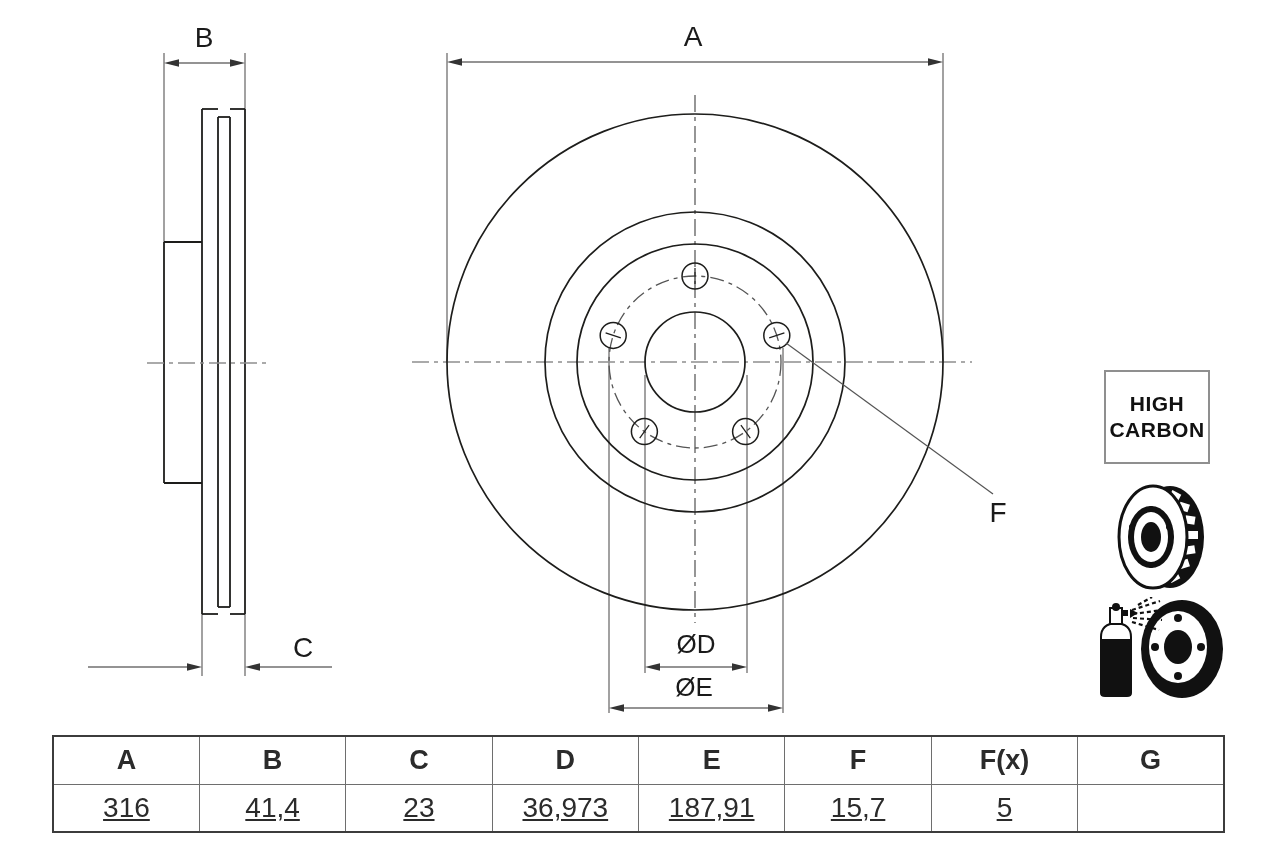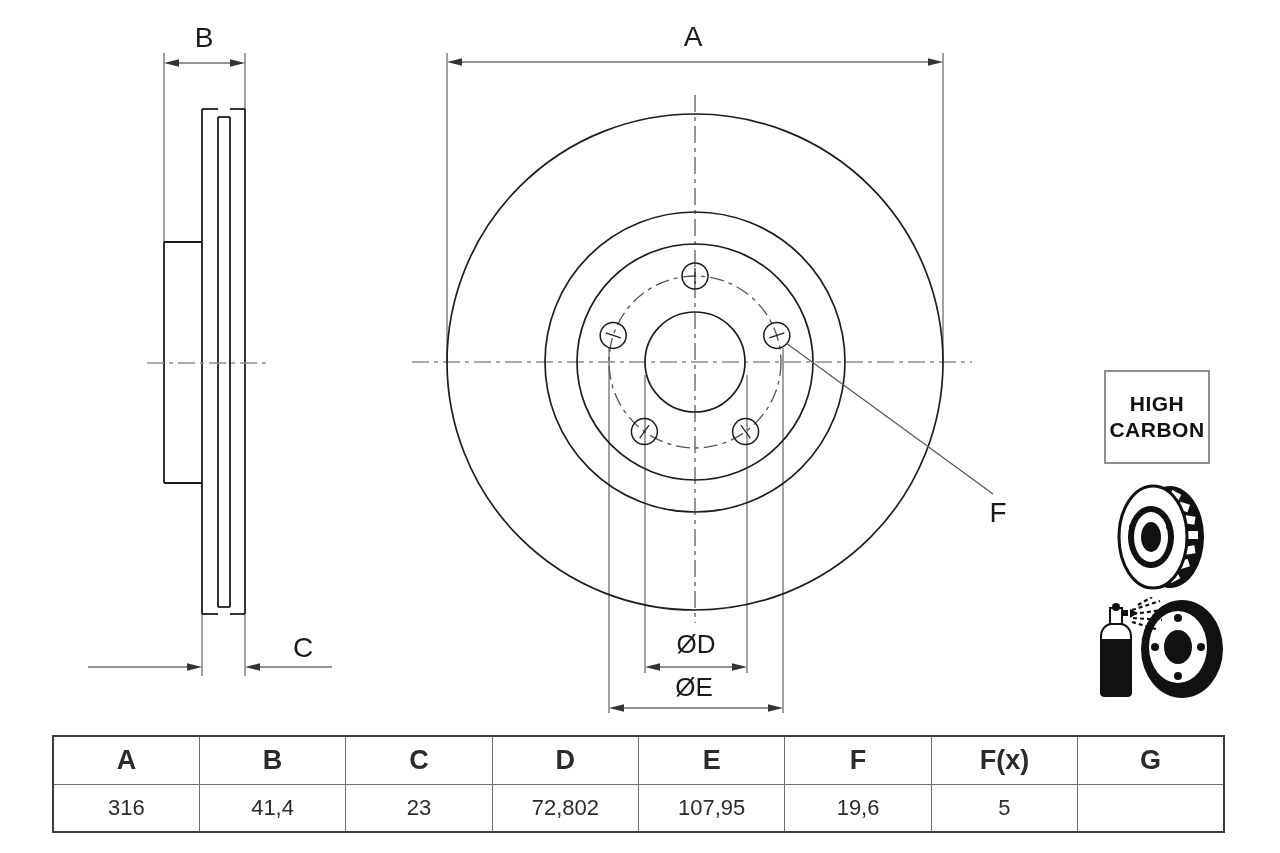--- a/index.html
+++ b/index.html
@@ -17,21 +17,21 @@
   table.dim{
     position:absolute;left:52px;top:735px;width:1173px;height:93px;
     border-collapse:collapse;table-layout:fixed;background:#fff;
   }
   table.dim th,table.dim td{
     border:1px solid #6e6e6e;text-align:center;vertical-align:middle;
     color:#2b2b2b;padding:0;
   }
   table.dim{border:2px solid #3c3c3c;}
   table.dim th{font-size:27px;font-weight:bold;height:47px;}
-  table.dim td{font-size:22px;font-weight:normal;height:46px;}
+  table.dim td{font-size:28px;font-weight:normal;height:46px;text-decoration:underline;}
 </style>
 </head>
 <body>
 
 <div class="stage">
 
   <svg width="1280" height="730" viewBox="0 0 1280 730" style="position:absolute;left:0;top:0;">
 
     <g>
 
@@ -219,22 +219,22 @@
         <th>F</th>
         <th>F(x)</th>
         <th>G</th>
       </tr>
     </thead>
     <tbody>
       <tr>
         <td>316</td>
         <td>41,4</td>
         <td>23</td>
-        <td>72,802</td>
-        <td>107,95</td>
-        <td>19,6</td>
+        <td>36,973</td>
+        <td>187,91</td>
+        <td>15,7</td>
         <td>5</td>
         <td></td>
       </tr>
     </tbody>
   </table>
 
 </div>
 
 </body></html>

